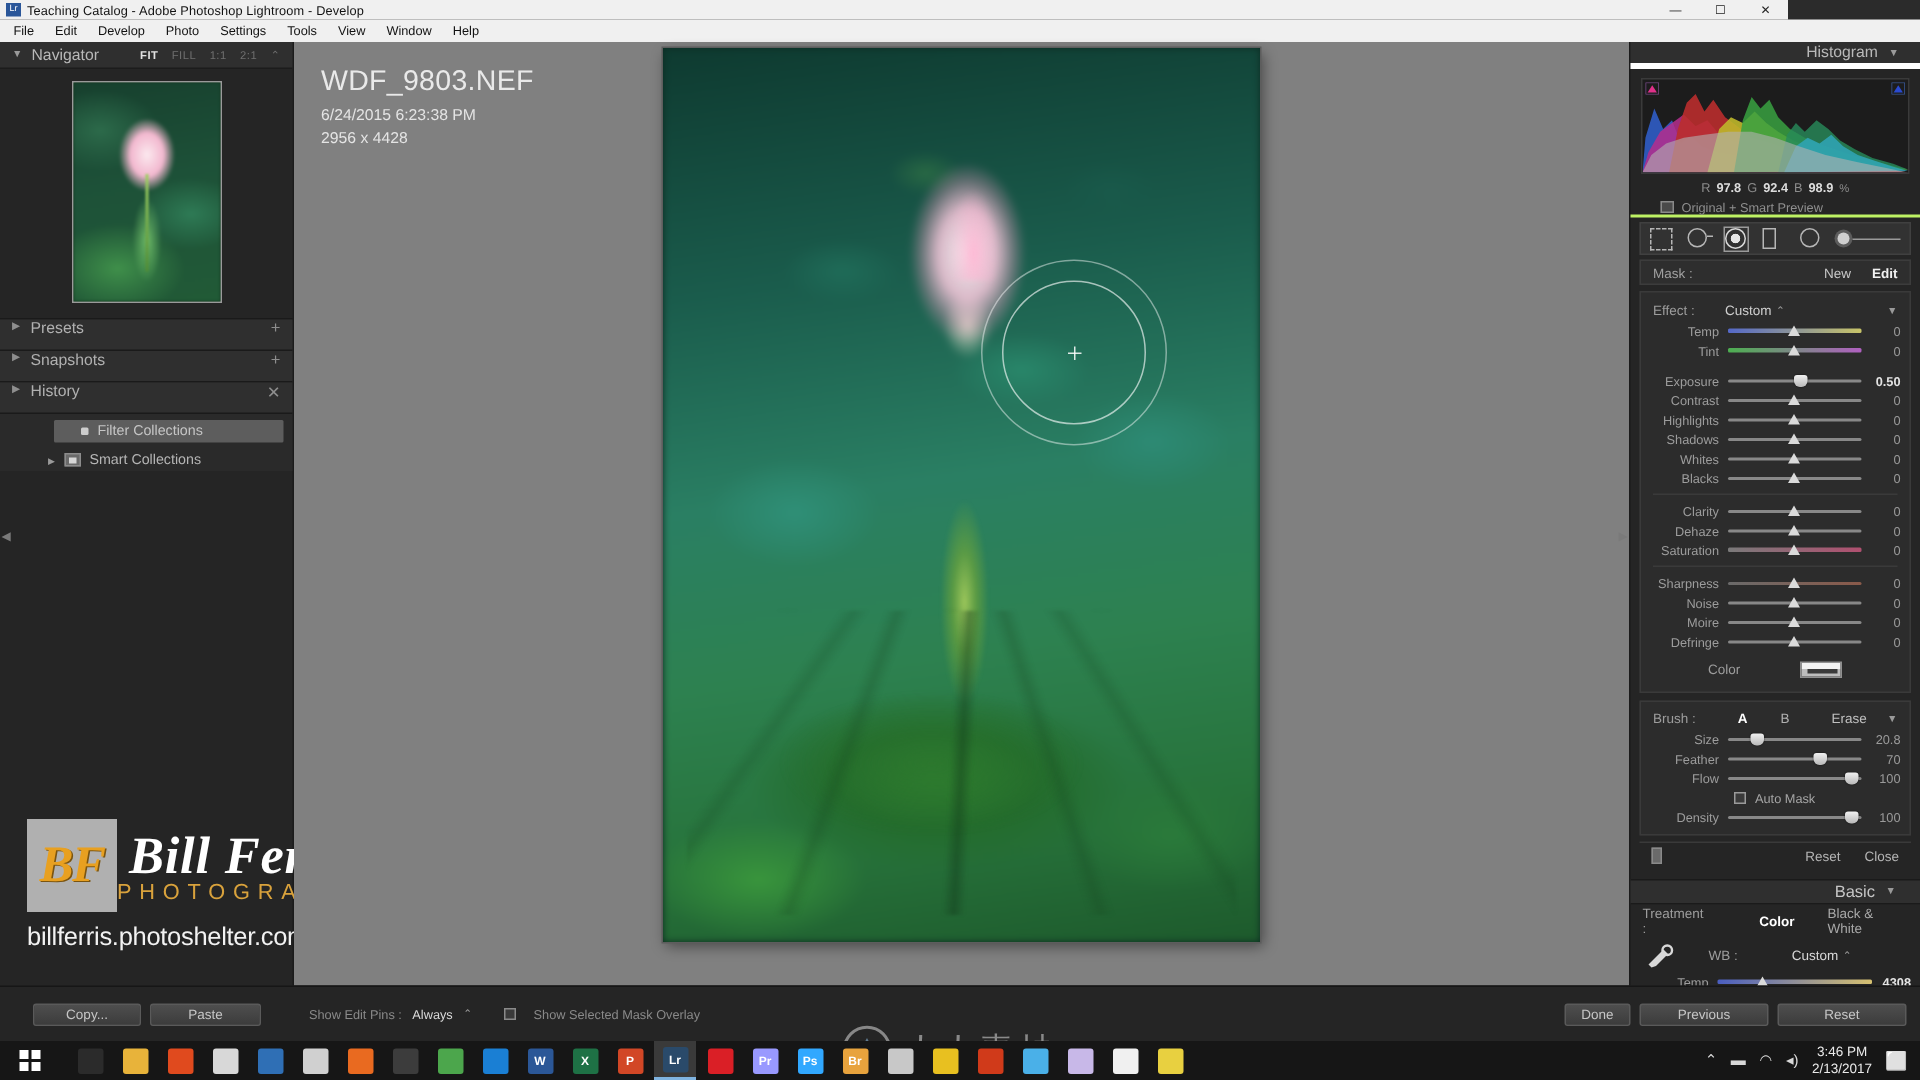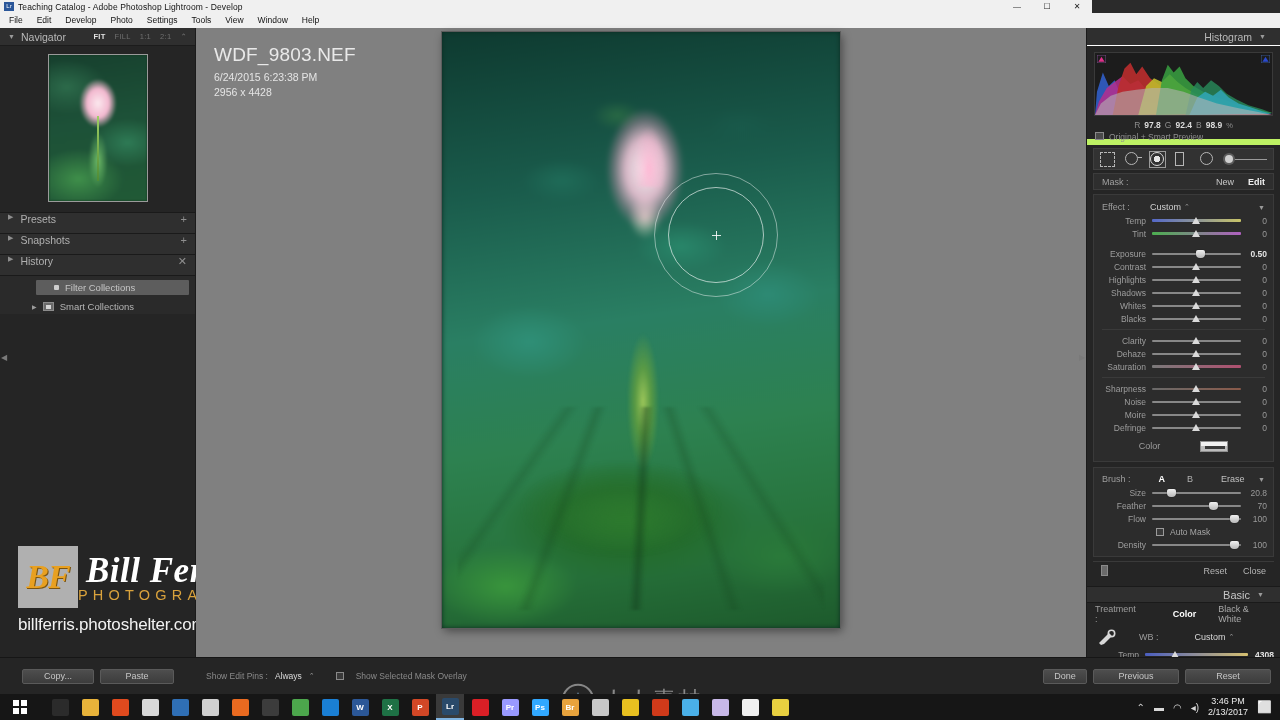--- a/index.html
+++ b/index.html
@@ -7,21 +7,21 @@
     width: 1280px; height: 720px;
     overflow: hidden;
     background: #2b2b2b;
     font-family: "Liberation Sans", sans-serif;
     -webkit-font-smoothing: antialiased;
   }
   #app { position: relative; width: 1280px; height: 720px; }
 
   
   .titlebar {
-    position: absolute; left:0; top:0; width:1092px; height:13px;
+    position: absolute; left:0; top:0; width:1192px; height:13px;
     background: #f0f0f0; display:flex; align-items:center;
   }
   .tb-icon {
     width:10px; height:9px; margin-left:4px; margin-right:4px;
     background:#2a5699; color:#fff; font-size:6px; line-height:9px;
     text-align:center; font-family:"Liberation Sans",sans-serif;
   }
   .tb-title { font-size:8.5px; color:#111; letter-spacing:.1px; }
   .tb-btns { position:absolute; right:0; top:0; height:13px; display:flex; }
   .tb-btn {
@@ -222,41 +222,41 @@
     color:#7a7a7a; font-size:8px;
   }
 
   
   .right-panel {
     position:absolute; left:1086px; top:0; width:194px; height:629px;
     background:#252525; border-left:1px solid #1b1b1b;
   }
   .hist-header {
     height:18px; display:flex; align-items:center; justify-content:flex-end;
-    padding:0 8px; background:#2f2f2f; border-bottom:1px solid #ffffff;
+    padding:0 8px; background:#2f2f2f; border-bottom:4px solid #ffffff;
   }
   .hist-title { font-size:10.5px; color:#b9b9b9; margin-right:7px; }
   .hist-box {
     margin:6px 7px 0 7px; height:64px; position:relative;
     background:#1c1c1c; border:1px solid #3a3a3a; overflow:hidden;
   }
   .hist-svg { position:absolute; left:0; top:0; width:100%; height:100%; }
   .clip-tri { position:absolute; top:2px; width:9px; height:8px; }
   .clip-l { left:2px; }
   .clip-r { right:2px; }
   .hist-vals {
     height:14px; display:flex; align-items:center; justify-content:center;
     gap:4px; font-size:8.5px; color:#9a9a9a; margin-top:2px;
   }
   .hv-k { color:#8c8c8c; }
   .hv-v { color:#dcdcdc; font-weight:bold; }
   .hv-pct { color:#8c8c8c; font-size:7.5px; }
   .orig-row {
-    height:13px; display:flex; padding:0 8px;
-    font-size:8.5px; color:#8f8f8f; border-bottom:6px solid #bef264;
+    height:13px; display:flex; align-items:center; padding:0 20px;
+    font-size:8.5px; color:#8f8f8f; border-bottom:2px solid #bef264;
   }
   .orig-ic {
     width:9px; height:8px; border:1px solid #8a8a8a; margin-right:5px;
     background:#4a4a4a;
   }
 
   
   .tool-strip {
     height:22px; margin:3px 6px 0 6px; background:#323232;
     border:1px solid #404040; display:flex; align-items:center;

